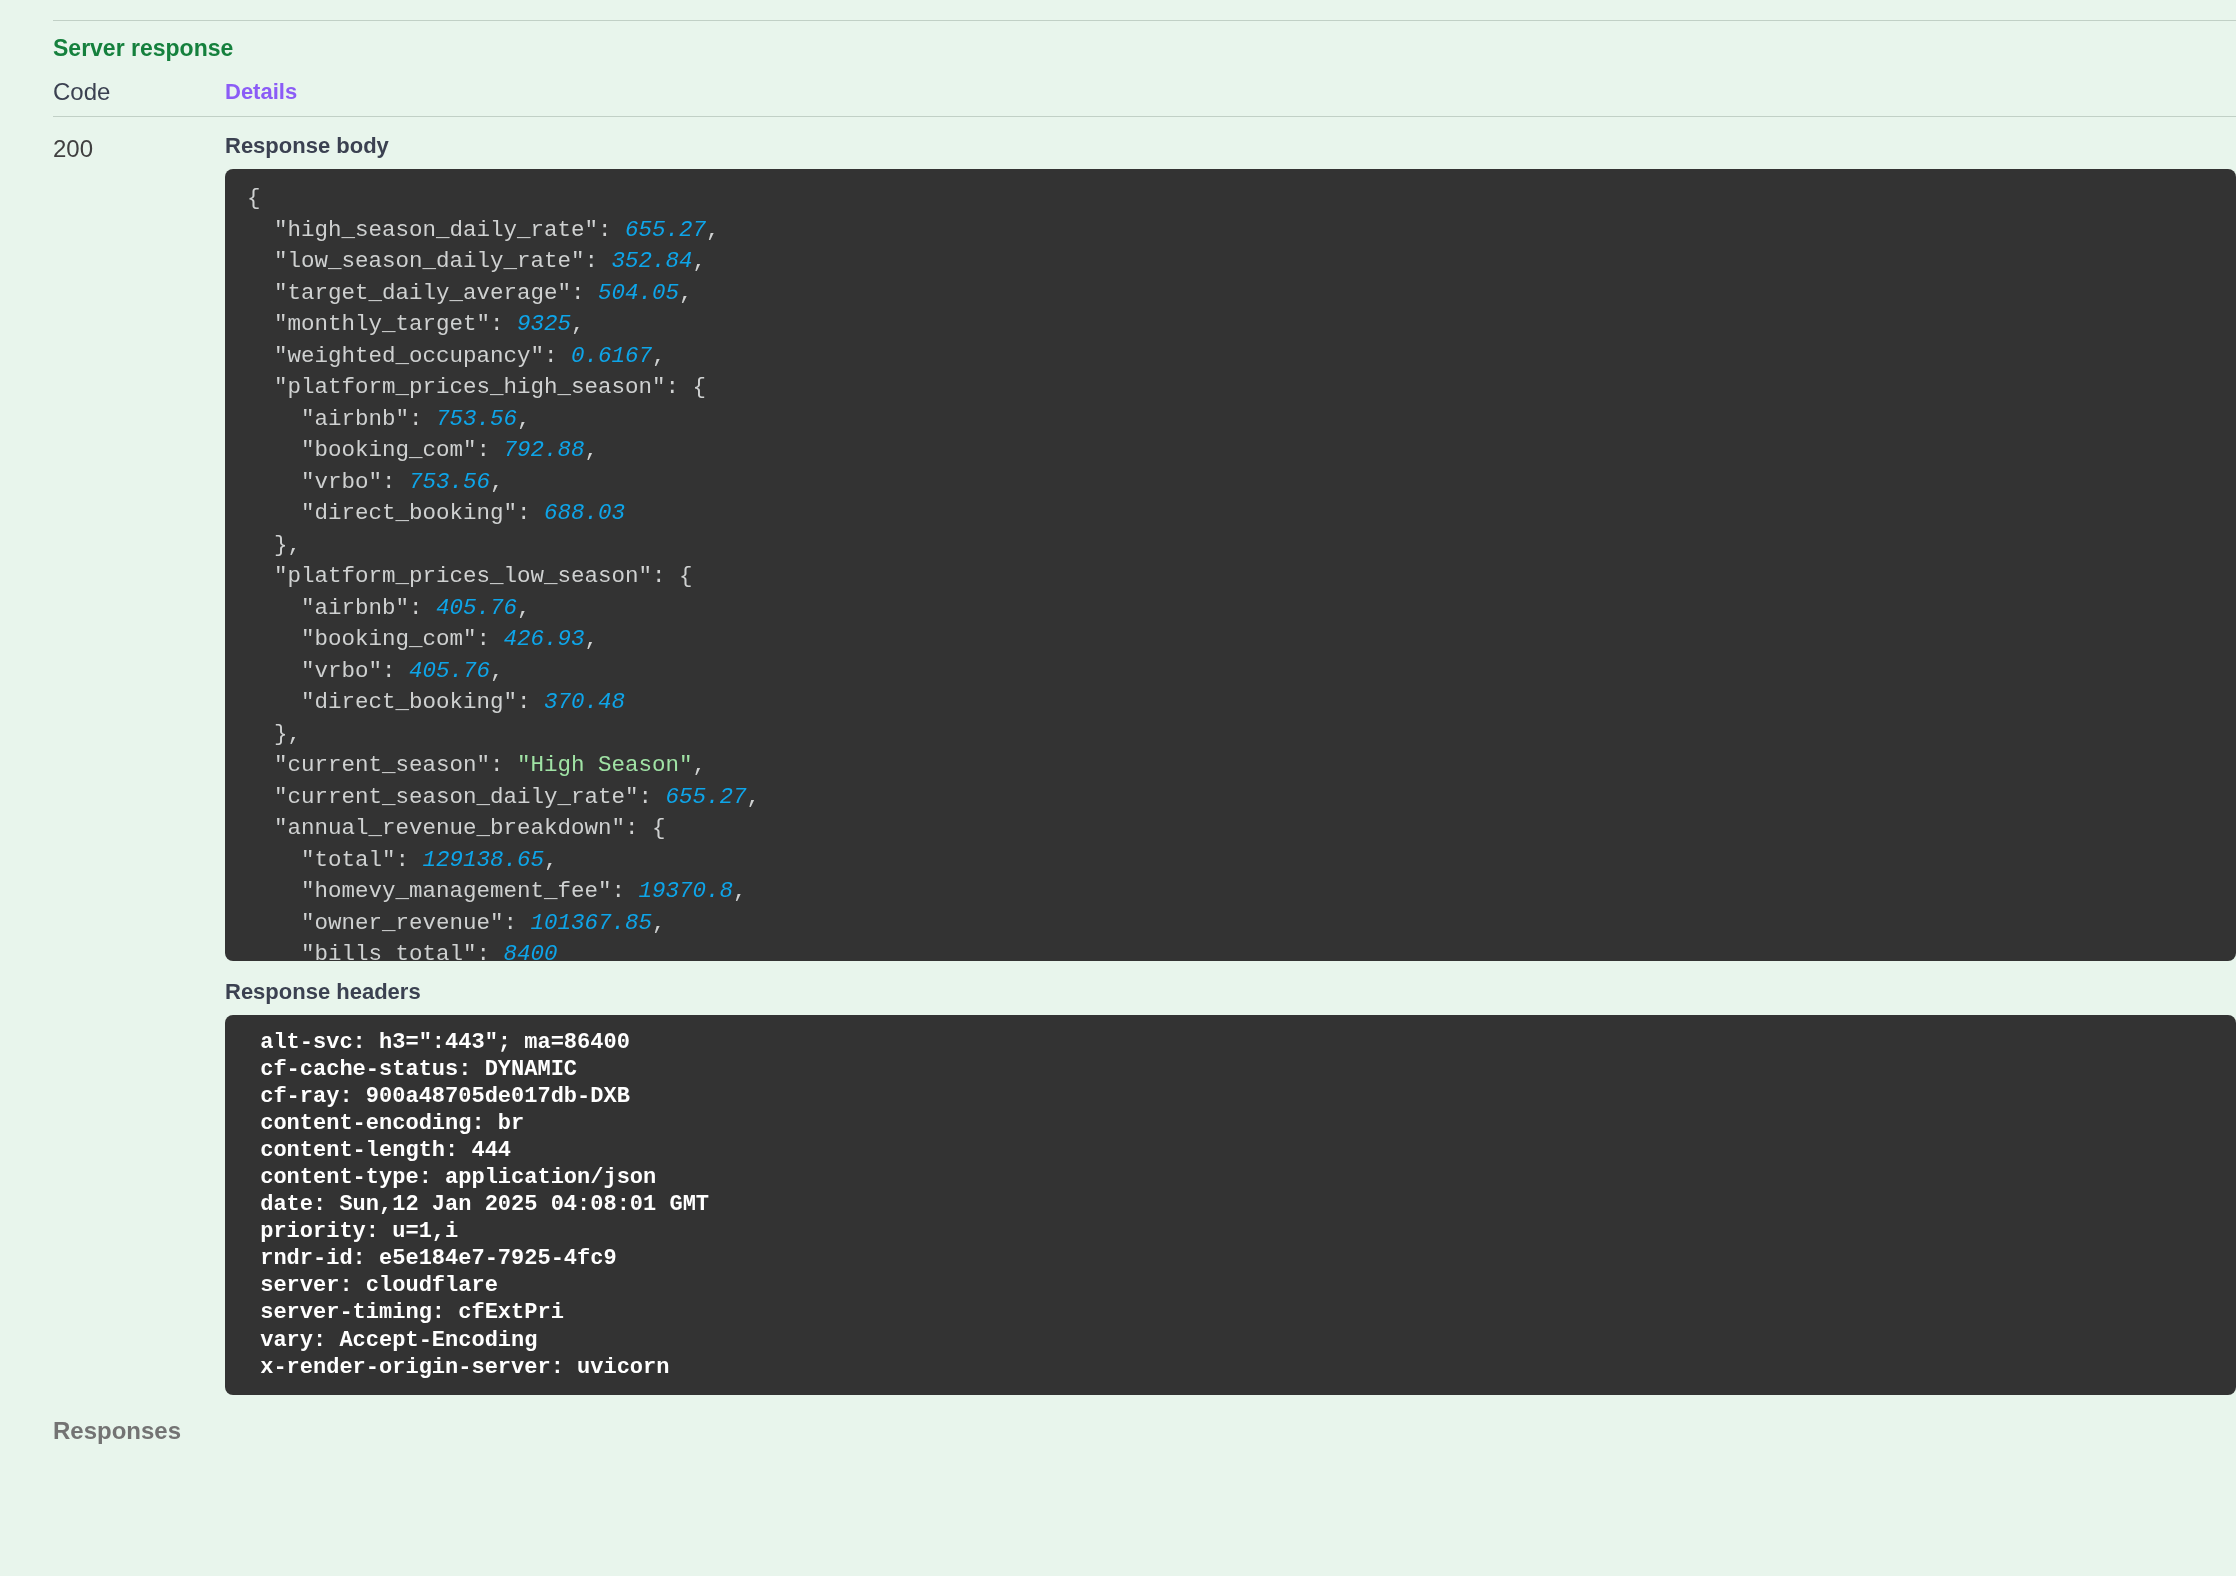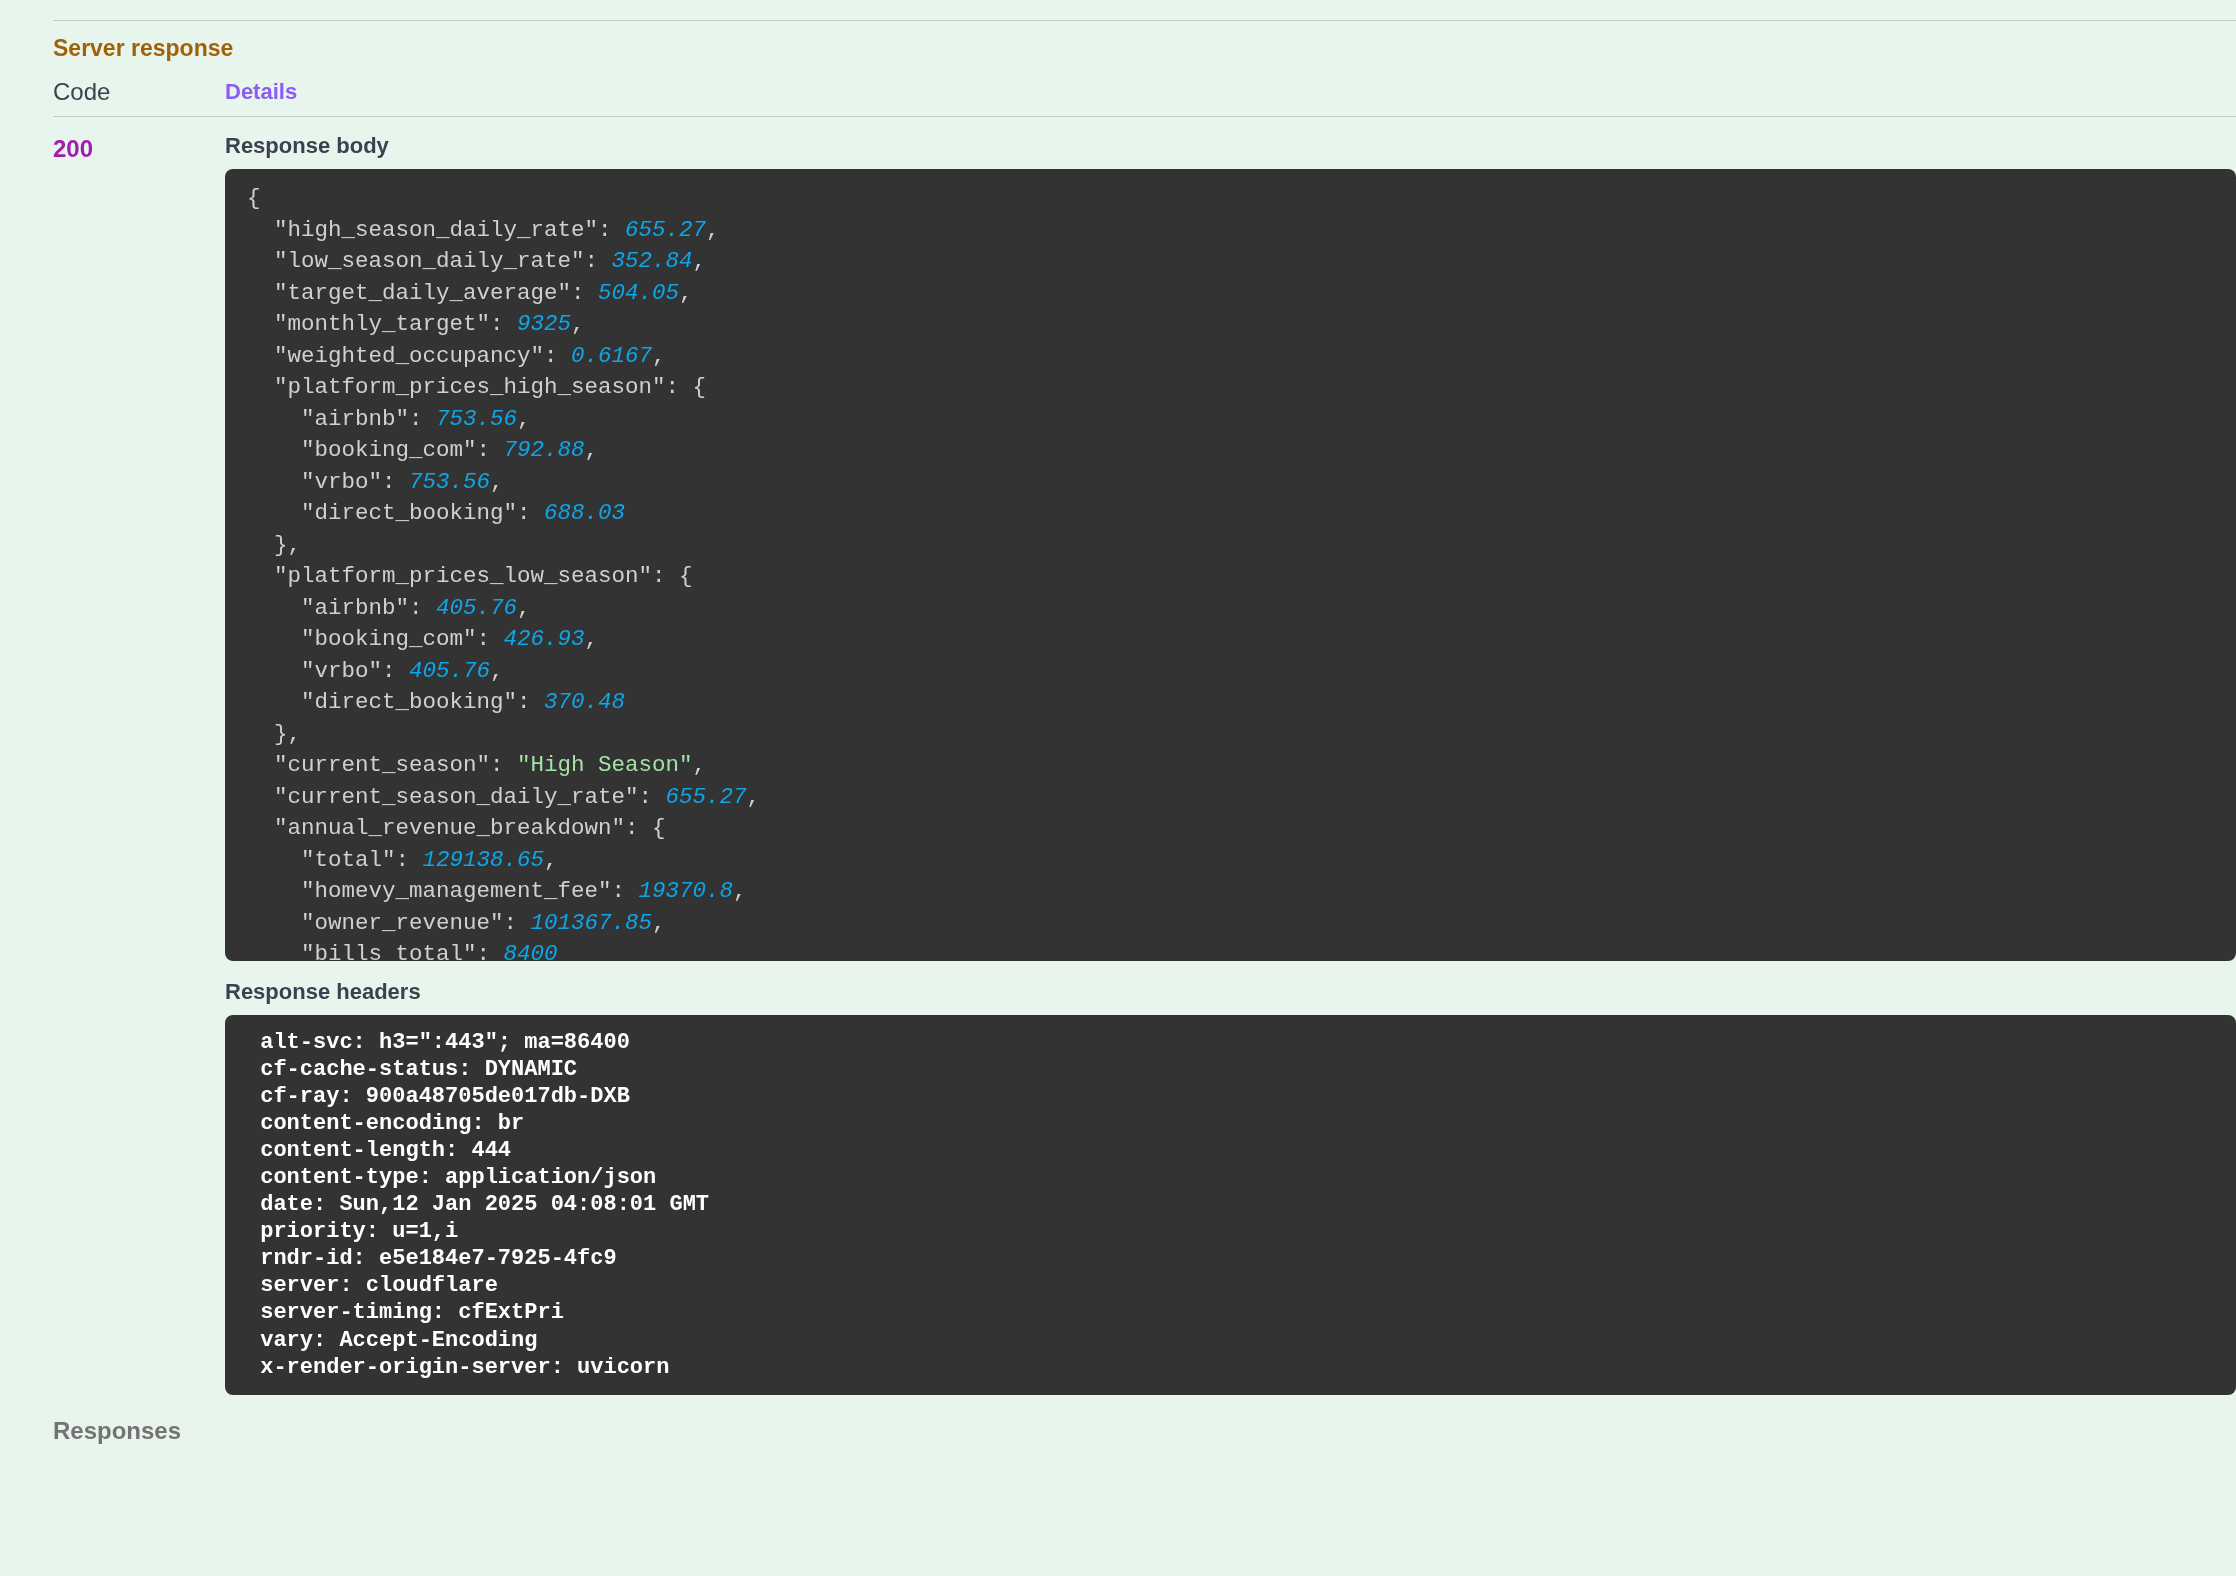--- a/index.html
+++ b/index.html
@@ -9,21 +9,21 @@
     color: #3b4151;
     width: 2236px;
     height: 1576px;
     overflow: hidden;
     padding-left: 18px;
   }
   .container { padding: 20px 0 0 35px; }
   .section-title {
     font-size: 23px;
     font-weight: 700;
-    color: #a16207;
+    color: #15803d;
     margin-bottom: 16px;
   }
   .row-header {
     display: flex;
     align-items: center;
     border-bottom: 1px solid rgba(120,140,130,0.35);
     padding-bottom: 10px;
     margin-bottom: 16px;
   }
   .col-code {
@@ -34,22 +34,22 @@
   }
   .col-details {
     font-size: 22px;
     font-weight: 700;
     color: #8b5cf6;
   }
   .response-row { display: flex; align-items: flex-start; }
   .code-value {
     width: 172px;
     font-size: 24px;
-    font-weight: 700;
-    color: #a21caf;
+    font-weight: 400;
+    color: #404040;
     padding-top: 2px;
   }
   .details-col { flex: 1; padding-right: 0; }
   .sub-title {
     font-size: 22px;
     font-weight: 700;
     color: #3b4151;
     margin-bottom: 10px;
   }
   .code-block {

